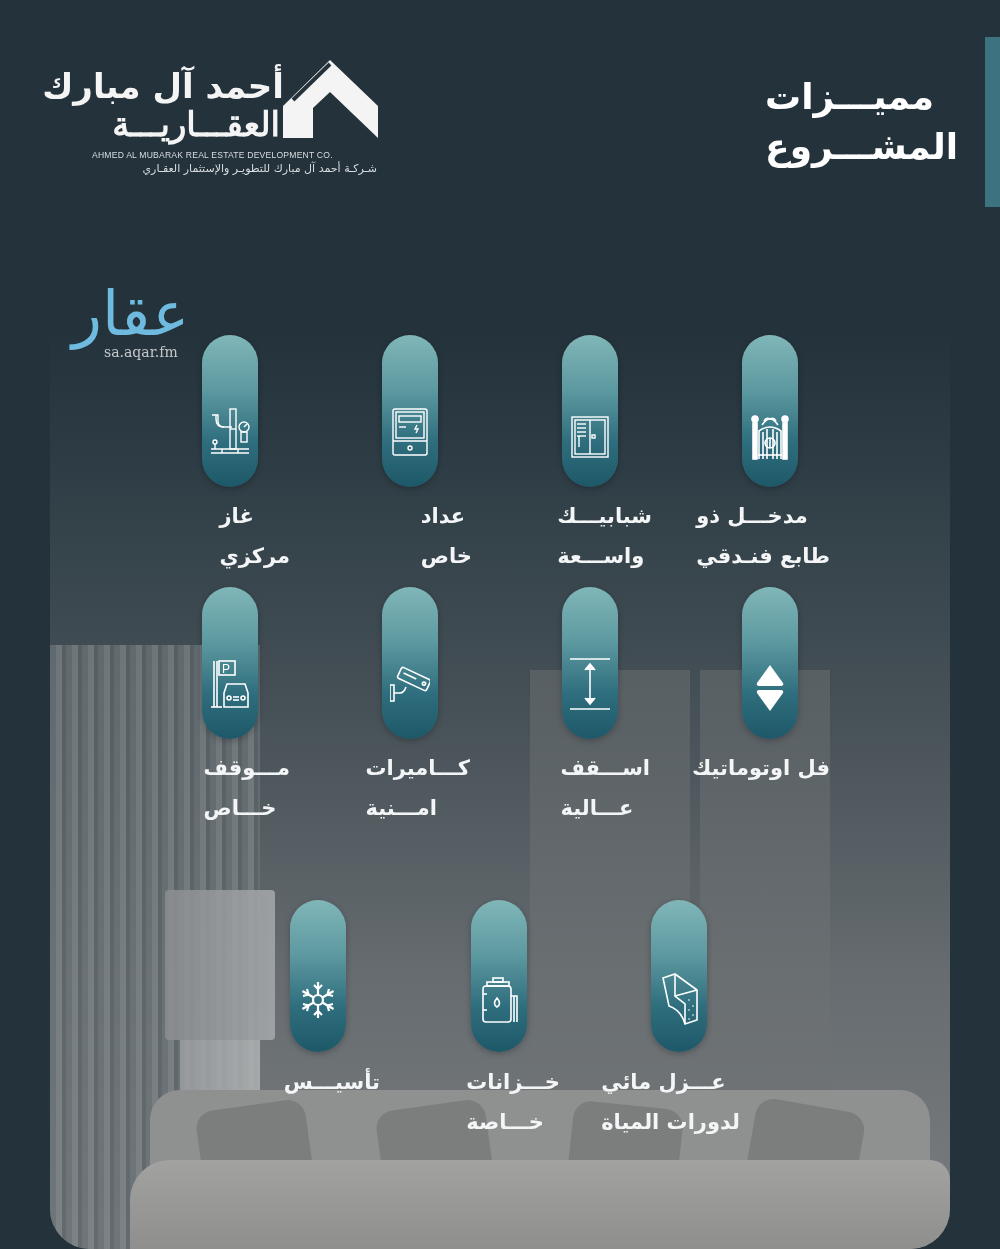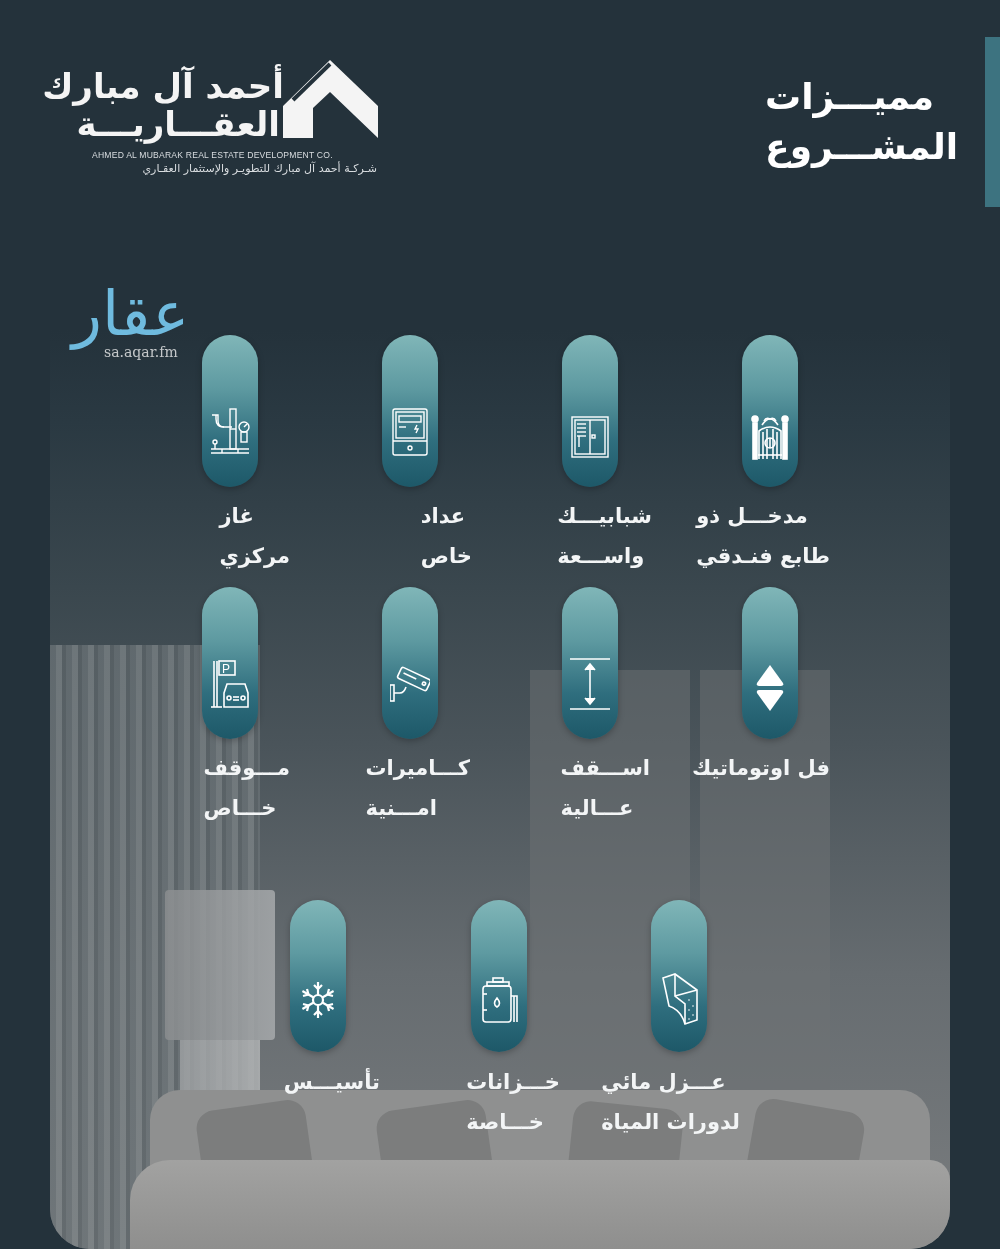--- a/index.html
+++ b/index.html
@@ -46,21 +46,21 @@
 
   
   .logo { position: absolute; left: 88px; top: 58px; width: 300px; height: 130px; }
   .logo-mark { position: absolute; left: 195px; top: 2px; width: 95px; height: 78px; }
   .logo-ar-1 {
     position: absolute; right: 104px; top: 8px; font-size: 34px; font-weight: bold;
     direction: rtl; white-space: nowrap; letter-spacing: 1px; color: #f4f4f4;
   }
   .logo-ar-2 {
     position: absolute; right: 108px; top: 46px; font-size: 34px; font-weight: bold;
-    direction: rtl; white-space: nowrap; letter-spacing: 6px; color: #f4f4f4;
+    direction: rtl; white-space: nowrap; letter-spacing: 6px; color: #f4f4f4; font-family: Liberation Serif, serif;
   }
   .logo-en {
     position: absolute; left: 4px; top: 92px; font-size: 8.6px; color: #d9dde0;
     white-space: nowrap; font-family: "Liberation Sans", sans-serif; letter-spacing: .2px;
   }
   .logo-ar-sub {
     position: absolute; left: 4px; top: 104px; font-size: 11px; color: #d9dde0;
     white-space: nowrap; direction: rtl; width: 285px; text-align: right;
   }
 

